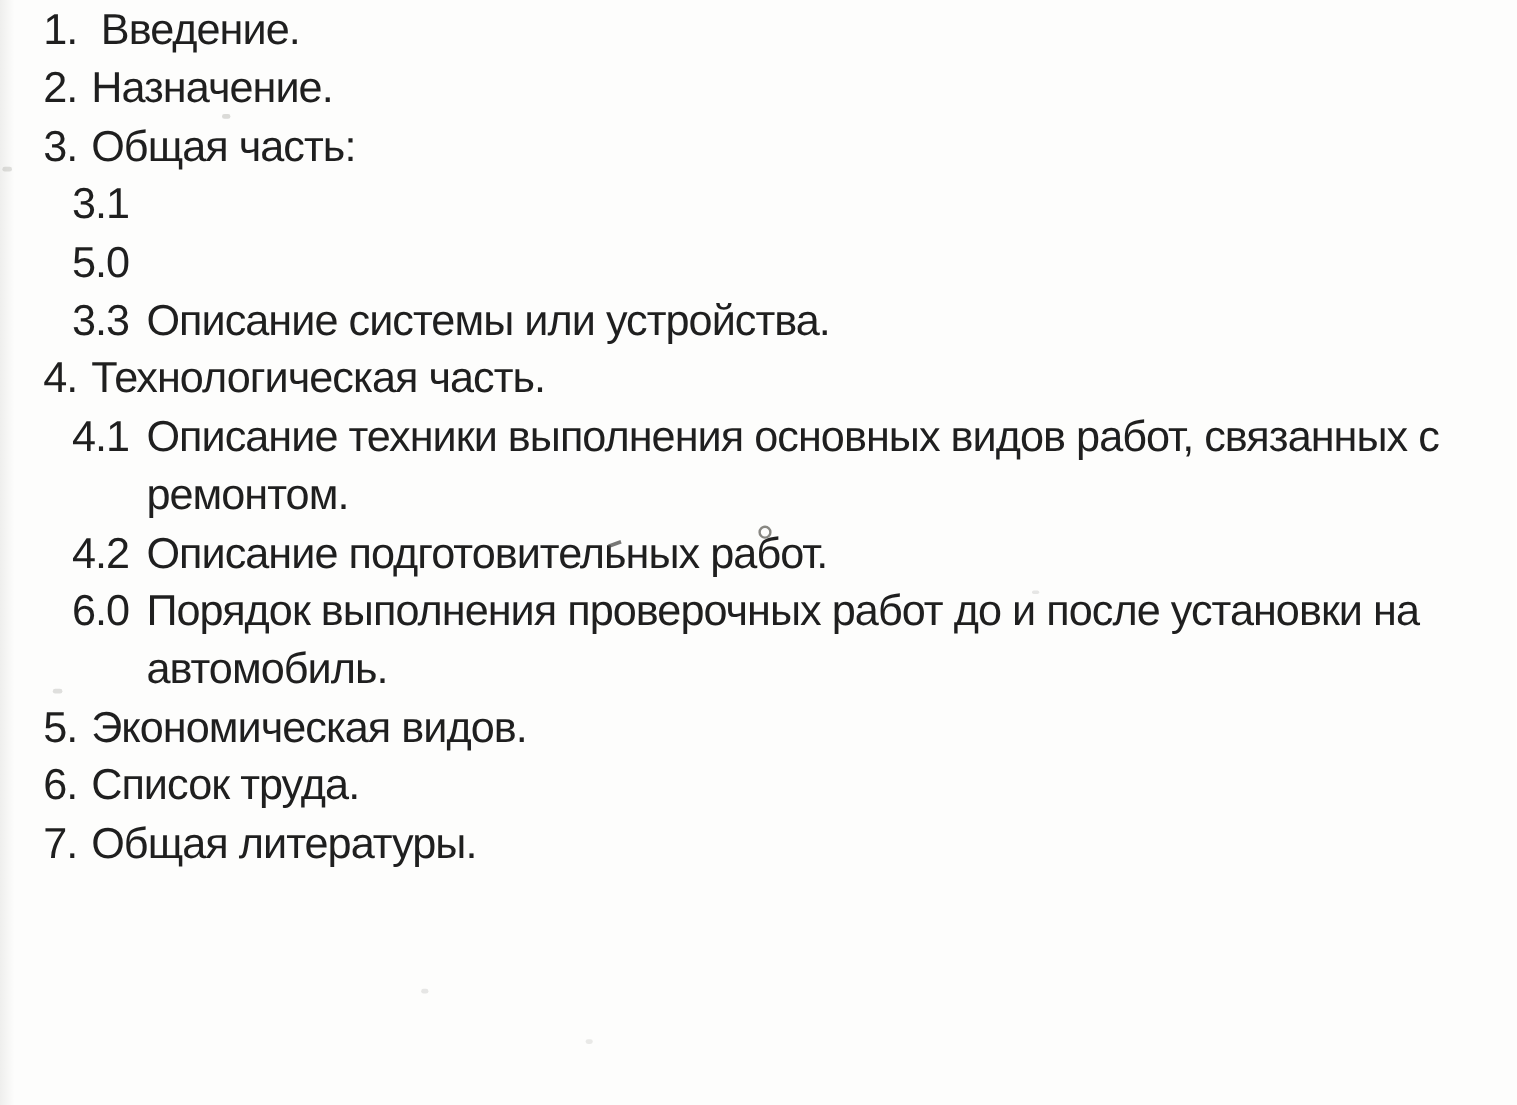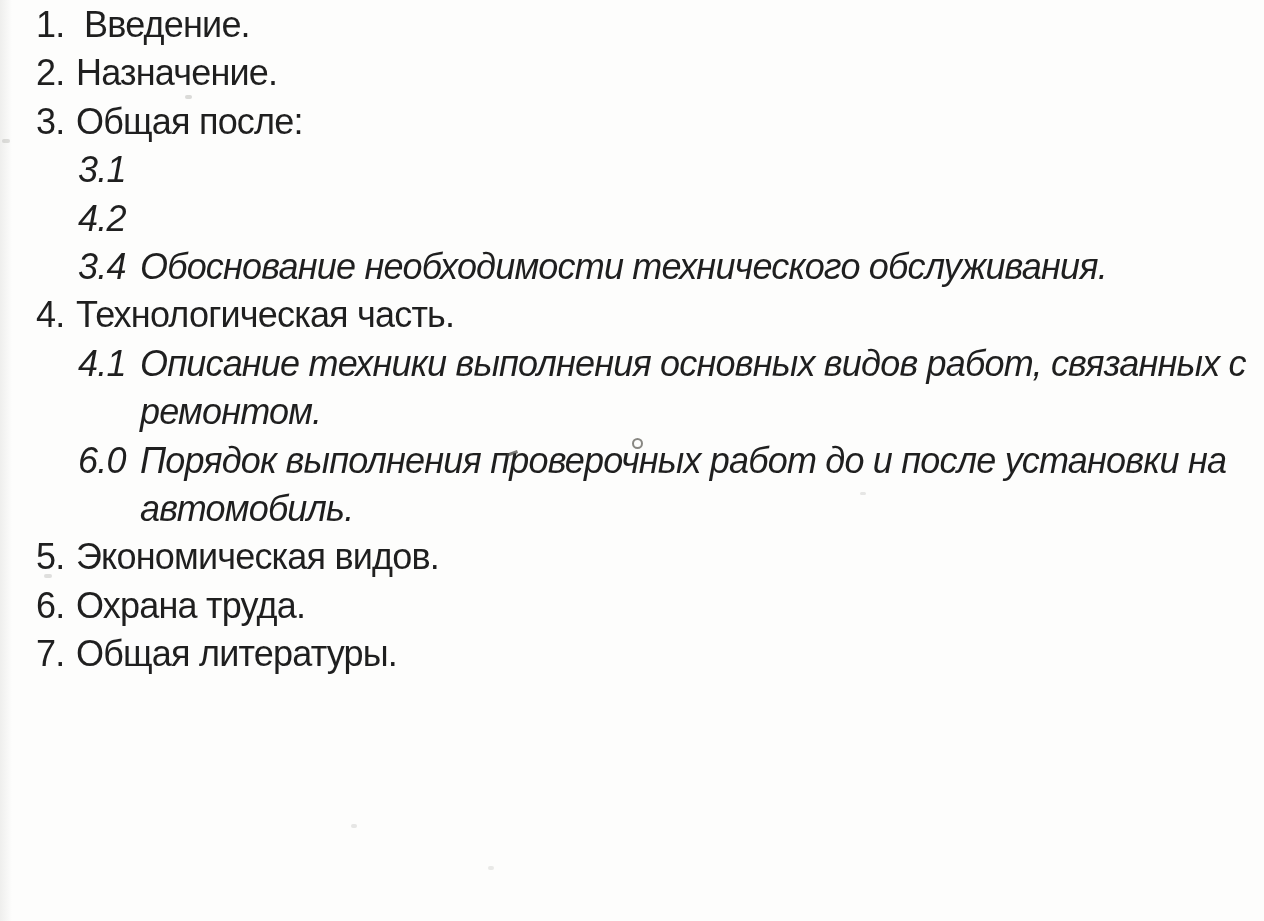--- a/index.html
+++ b/index.html
@@ -26,21 +26,21 @@
     content: "";
     position: absolute;
     left: 0; top: 0; bottom: 0;
     width: 12px;
     background: linear-gradient(to right, rgba(110,110,105,0.10), rgba(110,110,105,0));
     pointer-events: none;
   }
   .outline { position: relative; padding-top: 1px; }
   .row { display: flex; align-items: flex-start; }
   .row.lvl0 { padding-left: 36px; }
-  .row.lvl1 { padding-left: 78px; font-style: italic; }
+  .row.lvl1 { padding-left: 60px; }
   .num { flex: 0 0 auto; width: 40px; white-space: pre; }
   .lvl0.gap-wide .num { width: 48px; }
   .lvl1 .num { width: 62px; }
   .lvl1.gap-wide .num { width: 68px; }
   .txt { flex: 1 1 auto; white-space: pre-wrap; }
   
   .artifact { position: absolute; pointer-events: none; }
   .a-tick {
     left: 506px; top: 447px; width: 11px; height: 5px;
     border-bottom: 3px solid #4a4a48;
@@ -68,53 +68,57 @@
       <div class="row lvl0 gap-wide">
     <span class="num">1.</span>
     <span class="txt">Введение.</span>
   </div>
       <div class="row lvl0">
     <span class="num">2.</span>
     <span class="txt">Назначение.</span>
   </div>
       <div class="row lvl0">
     <span class="num">3.</span>
-    <span class="txt">Общая после:</span>
+    <span class="txt">Общая часть:</span>
   </div>
       <div class="row lvl1 gap-wide">
     <span class="num">3.1</span>
   </div>
       <div class="row lvl1 gap-wide">
-    <span class="num">4.2</span>
+    <span class="num">5.0</span>
   </div>
       <div class="row lvl1">
-    <span class="num">3.4</span>
-    <span class="txt">Обоснование необходимости технического обслуживания.</span>
+    <span class="num">3.3</span>
+    <span class="txt">Описание системы или устройства.</span>
   </div>
       <div class="row lvl0">
     <span class="num">4.</span>
     <span class="txt">Технологическая часть.</span>
   </div>
       <div class="row lvl1">
     <span class="num">4.1</span>
     <span class="txt">Описание техники выполнения основных видов работ, связанных с
 ремонтом.</span>
+  </div>
+      <div class="row lvl1">
+    <span class="num">4.2</span>
+    <span class="txt">Описание подготовительных работ.</span>
   </div>
       <div class="row lvl1">
     <span class="num">6.0</span>
     <span class="txt">Порядок выполнения проверочных работ до и после установки на
 автомобиль.</span>
   </div>
       <div class="row lvl0">
     <span class="num">5.</span>
     <span class="txt">Экономическая видов.</span>
   </div>
       <div class="row lvl0">
     <span class="num">6.</span>
-    <span class="txt">Охрана труда.</span>
+    <span class="txt">Список труда.</span>
   </div>
       <div class="row lvl0">
     <span class="num">7.</span>
     <span class="txt">Общая литературы.</span>
   </div>
     </div>
 
   <span class="artifact a-tick"></span>
   <span class="artifact a-ring"></span>
   <span class="artifact a-dot1"></span>

